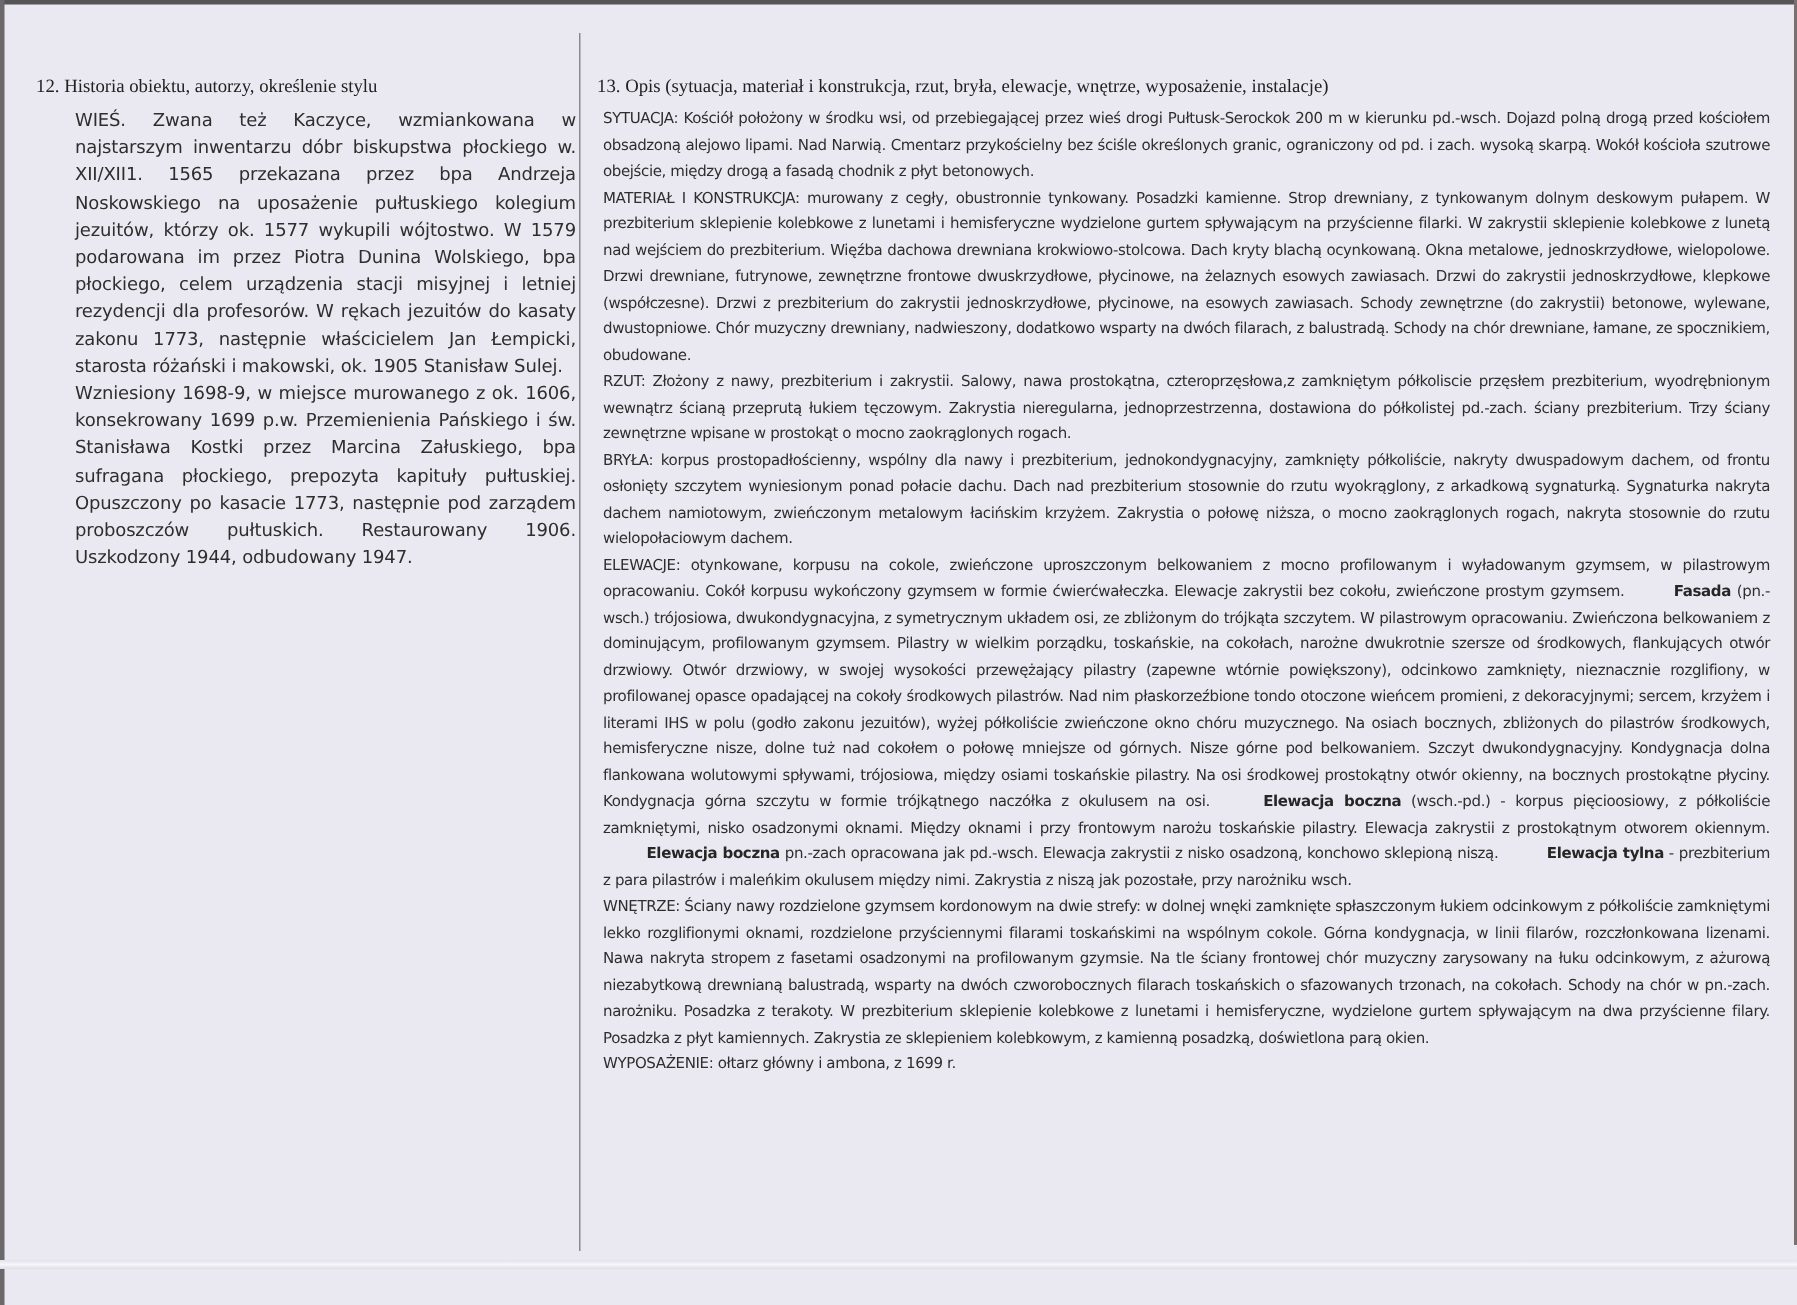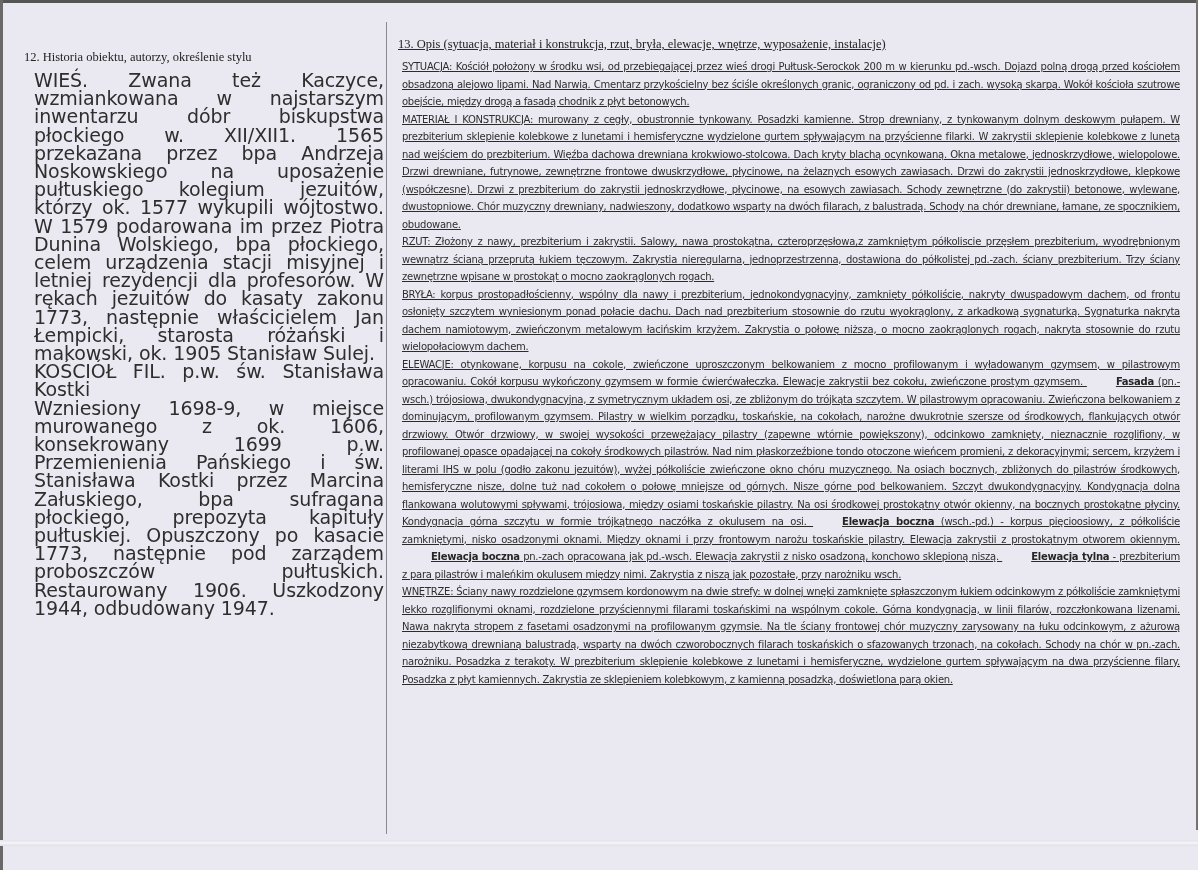--- a/index.html
+++ b/index.html
@@ -10,28 +10,28 @@
     color:#2b2b2b;
   }
   .top-edge { position:absolute; left:0; top:0; width:1198px; height:3px; background:#555; }
   .left-edge { position:absolute; left:0; top:0; width:3px; height:870px; background:#6a6868; }
   .right-edge { position:absolute; right:0; top:0; width:2px; height:830px; background:#7a7070; }
   .fold { position:absolute; left:0; top:840px; width:1198px; height:6px;
     background:linear-gradient(#e4e2ea, #f6f5fa 50%, #e0dee6); }
   .divider { position:absolute; left:386px; top:22px; width:1px; height:812px; background:#8a8890; }
 
   .col-left { position:absolute; left:24px; top:50px; width:360px; }
-  .col-right { position:absolute; left:398px; top:37px; width:790px;text-decoration:underline; }
+  .col-right { position:absolute; left:398px; top:50px; width:790px; }
 
   .heading {
     font-family:"Liberation Serif", serif;
     font-size:12.5px; color:#222; margin:0 0 6px 0; white-space:nowrap;
   }
   .left-body {
-    margin-left:10px; font-size:19px; line-height:18.2px;
+    margin-left:26px; font-size:12px; line-height:18.2px;
     text-align:justify; color:#2e2e2e; letter-spacing:-0.1px;
   }
   .left-body p { margin:0; }
   .left-body .style { margin-top:17px; }
 
   .right-body {
     margin-left:4px; font-size:10px; line-height:17.5px;
     text-align:justify; color:#2e2e2e; letter-spacing:-0.25px; width:778px;
   }
   .right-body p { margin:0; }
@@ -43,28 +43,28 @@
 <div class="top-edge"></div>
 <div class="left-edge"></div>
 <div class="right-edge"></div>
 <div class="divider"></div>
 <div class="fold"></div>
 
 <section class="col-left">
   <div class="heading">12. Historia obiektu, autorzy, określenie stylu</div>
   <div class="left-body">
     <p>WIEŚ. Zwana też Kaczyce, wzmiankowana w najstarszym inwentarzu dóbr biskupstwa płockiego w. XII/XII1. 1565 przekazana przez bpa Andrzeja Noskowskiego na uposażenie pułtuskiego kolegium jezuitów, którzy ok. 1577 wykupili wójtostwo. W 1579 podarowana im przez Piotra Dunina Wolskiego, bpa płockiego, celem urządzenia stacji misyjnej i letniej rezydencji dla profesorów. W rękach jezuitów do kasaty zakonu 1773, następnie właścicielem Jan Łempicki, starosta różański i makowski, ok. 1905 Stanisław Sulej.</p>
-    <p>KOŚCIÓŁ FIL. p.w. św. Stanisława Kostki</p>
     <p>Wzniesiony 1698-9, w miejsce murowanego z ok. 1606, konsekrowany 1699 p.w. Przemienienia Pańskiego i św. Stanisława Kostki przez Marcina Załuskiego, bpa sufragana płockiego, prepozyta kapituły pułtuskiej. Opuszczony po kasacie 1773, następnie pod zarządem proboszczów pułtuskich. Restaurowany 1906. Uszkodzony 1944, odbudowany 1947.</p>
   </div>
 </section>
 
 <section class="col-right">
   <div class="heading">13. Opis (sytuacja, materiał i konstrukcja, rzut, bryła, elewacje, wnętrze, wyposażenie, instalacje)</div>
   <div class="right-body">
     <p>SYTUACJA: Kościół położony w środku wsi, od przebiegającej przez wieś drogi Pułtusk-Serockok 200 m w kierunku pd.-wsch. Dojazd polną drogą przed kościołem obsadzoną alejowo lipami. Nad Narwią. Cmentarz przykościelny bez ściśle określonych granic, ograniczony od pd. i zach. wysoką skarpą. Wokół kościoła szutrowe obejście, między drogą a fasadą chodnik z płyt betonowych.</p>
     <p>MATERIAŁ I KONSTRUKCJA: murowany z cegły, obustronnie tynkowany. Posadzki kamienne. Strop drewniany, z tynkowanym dolnym deskowym pułapem. W prezbiterium sklepienie kolebkowe z lunetami i hemisferyczne wydzielone gurtem spływającym na przyścienne filarki. W zakrystii sklepienie kolebkowe z lunetą nad wejściem do prezbiterium. Więźba dachowa drewniana krokwiowo-stolcowa. Dach kryty blachą ocynkowaną. Okna metalowe, jednoskrzydłowe, wielopolowe. Drzwi drewniane, futrynowe, zewnętrzne frontowe dwuskrzydłowe, płycinowe, na żelaznych esowych zawiasach. Drzwi do zakrystii jednoskrzydłowe, klepkowe (współczesne). Drzwi z prezbiterium do zakrystii jednoskrzydłowe, płycinowe, na esowych zawiasach. Schody  zewnętrzne (do zakrystii) betonowe, wylewane, dwustopniowe.  Chór muzyczny drewniany, nadwieszony, dodatkowo wsparty na dwóch filarach, z  balustradą. Schody na chór drewniane, łamane, ze spocznikiem, obudowane.</p>
     <p>RZUT: Złożony z nawy, prezbiterium i zakrystii. Salowy, nawa prostokątna, czteroprzęsłowa,z zamkniętym półkoliscie przęsłem prezbiterium, wyodrębnionym wewnątrz ścianą przeprutą łukiem tęczowym. Zakrystia nieregularna, jednoprzestrzenna, dostawiona do półkolistej pd.-zach. ściany prezbiterium. Trzy ściany zewnętrzne wpisane w prostokąt o mocno zaokrąglonych rogach.</p>
     <p>BRYŁA: korpus prostopadłościenny, wspólny dla nawy i prezbiterium, jednokondygnacyjny, zamknięty półkoliście, nakryty dwuspadowym dachem, od frontu osłonięty szczytem wyniesionym ponad połacie dachu. Dach nad prezbiterium stosownie do rzutu wyokrąglony, z arkadkową sygnaturką. Sygnaturka nakryta dachem namiotowym, zwieńczonym metalowym łacińskim krzyżem. Zakrystia o połowę niższa, o mocno zaokrąglonych rogach, nakryta stosownie do rzutu wielopołaciowym dachem.</p>
     <p><span>ELEWACJE: otynkowane, korpusu na cokole, zwieńczone uproszczonym belkowaniem z mocno profilowanym i wyładowanym gzymsem, w pilastrowym opracowaniu. Cokół korpusu wykończony gzymsem w formie ćwierćwałeczka. Elewacje zakrystii bez cokołu, zwieńczone prostym gzymsem. </span><b>Fasada</b><span> (pn.-wsch.) trójosiowa, dwukondygnacyjna, z symetrycznym układem osi, ze zbliżonym do trójkąta szczytem. W pilastrowym opracowaniu. Zwieńczona belkowaniem z dominującym, profilowanym gzymsem.  Pilastry w wielkim porządku, toskańskie, na cokołach, narożne dwukrotnie szersze od środkowych, flankujących otwór drzwiowy. Otwór drzwiowy, w swojej wysokości przewężający pilastry (zapewne wtórnie powiększony), odcinkowo zamknięty, nieznacznie rozglifiony, w profilowanej opasce opadającej na cokoły środkowych pilastrów. Nad nim płaskorzeźbione tondo otoczone wieńcem promieni, z dekoracyjnymi; sercem, krzyżem i literami IHS w polu (godło zakonu jezuitów), wyżej półkoliście zwieńczone okno chóru muzycznego. Na osiach bocznych, zbliżonych do pilastrów środkowych, hemisferyczne nisze, dolne tuż nad cokołem o połowę mniejsze od górnych. Nisze górne pod belkowaniem. Szczyt dwukondygnacyjny. Kondygnacja dolna flankowana wolutowymi spływami, trójosiowa, między osiami toskańskie pilastry. Na osi środkowej prostokątny otwór okienny, na bocznych prostokątne płyciny. Kondygnacja górna szczytu w formie trójkątnego naczółka z okulusem na osi. </span><b>Elewacja boczna</b><span> (wsch.-pd.) - korpus pięcioosiowy, z półkoliście zamkniętymi, nisko osadzonymi oknami. Między oknami i przy frontowym narożu toskańskie pilastry. Elewacja zakrystii z prostokątnym otworem okiennym. </span><b>Elewacja boczna</b><span> pn.-zach opracowana jak pd.-wsch. Elewacja zakrystii z nisko osadzoną, konchowo sklepioną niszą. </span><b>Elewacja tylna</b><span> - prezbiterium z para pilastrów i maleńkim okulusem między nimi. Zakrystia z niszą jak pozostałe, przy narożniku wsch.</span></p>
     <p>WNĘTRZE: Ściany nawy rozdzielone gzymsem kordonowym na dwie strefy: w dolnej wnęki zamknięte spłaszczonym łukiem odcinkowym z półkoliście zamkniętymi lekko rozglifionymi oknami, rozdzielone przyściennymi filarami toskańskimi na wspólnym cokole. Górna kondygnacja, w linii filarów, rozczłonkowana lizenami. Nawa nakryta stropem z fasetami osadzonymi na profilowanym gzymsie. Na tle ściany frontowej chór muzyczny zarysowany na łuku odcinkowym, z ażurową niezabytkową drewnianą balustradą, wsparty na dwóch czworobocznych filarach toskańskich o sfazowanych trzonach, na cokołach. Schody na chór w pn.-zach. narożniku. Posadzka z terakoty. W prezbiterium sklepienie kolebkowe z lunetami i hemisferyczne, wydzielone gurtem spływającym na dwa przyścienne filary. Posadzka z płyt kamiennych. Zakrystia ze sklepieniem kolebkowym, z kamienną posadzką, doświetlona parą okien.</p>
+    <p>WYPOSAŻENIE:  ołtarz główny i ambona,  z 1699 r.</p>
   </div>
 </section>
 
 </body></html>

